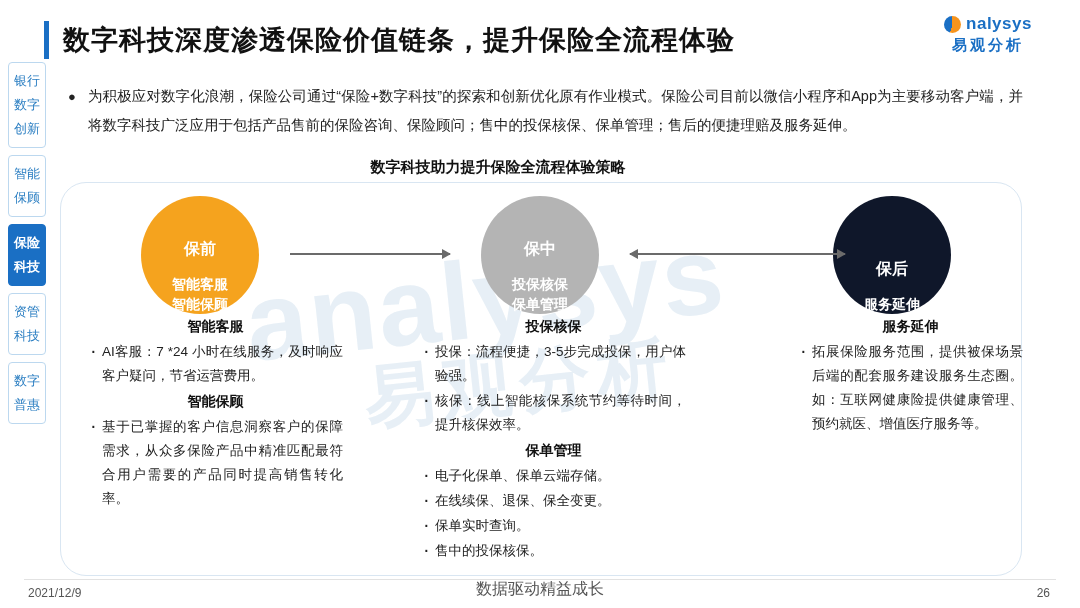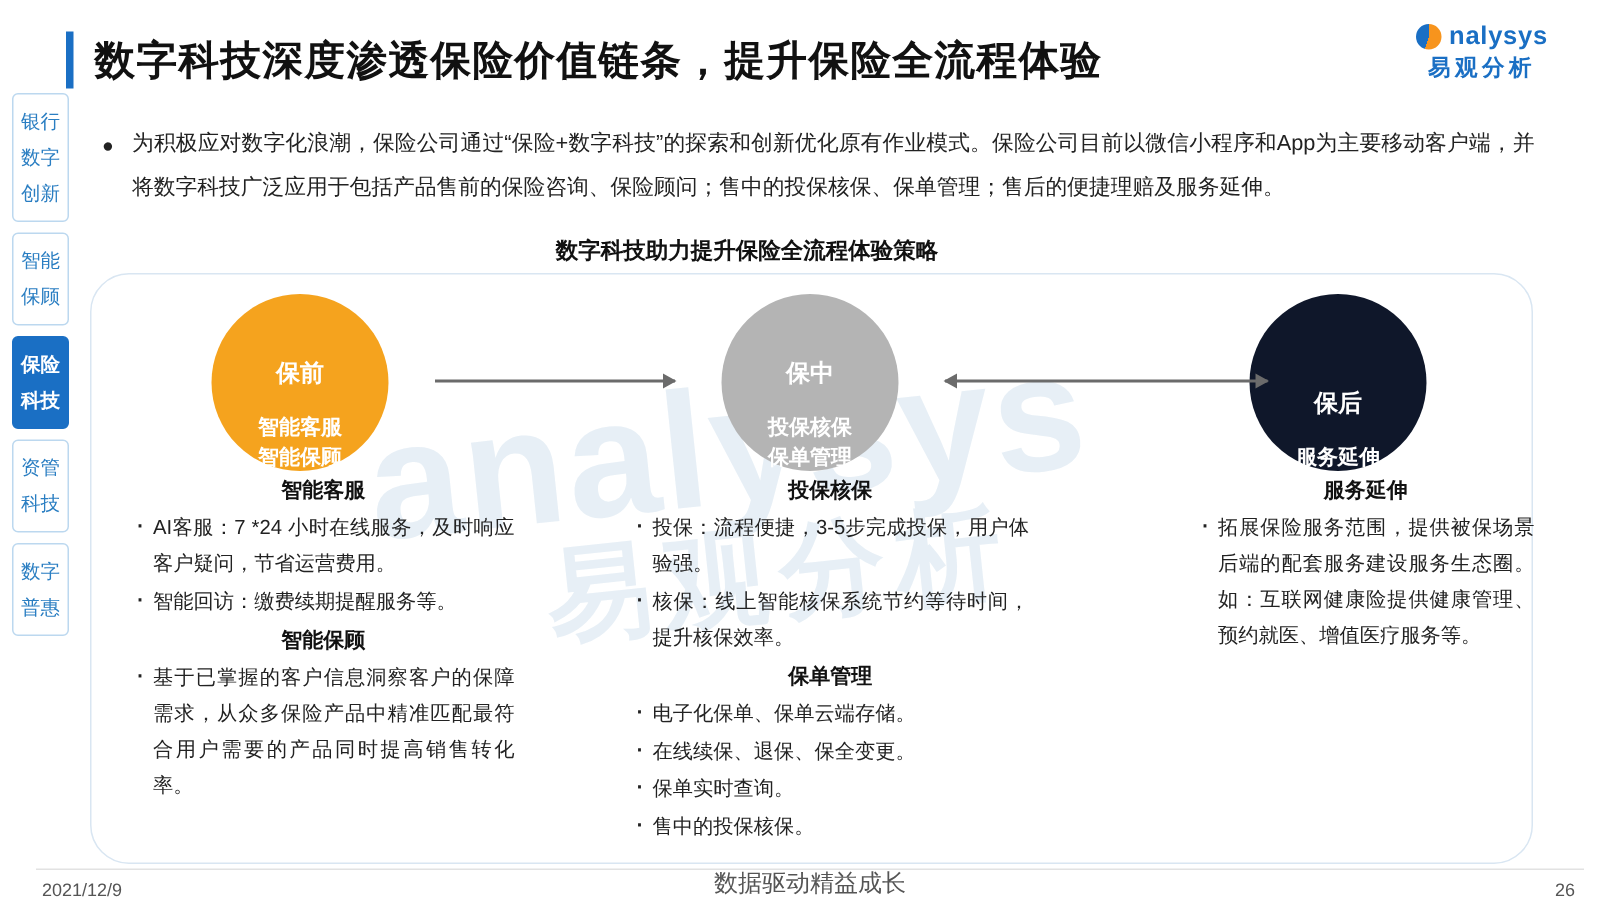--- a/index.html
+++ b/index.html
@@ -182,21 +182,20 @@
   <div class="c-sub" style="white-space:pre-line">服务延伸</div>
 </div>
 
 <div class="arrow" id="a1"></div>
 <div class="arrow" id="a2"></div>
 
 <div class="col" id="col1">
   <h4>智能客服</h4>
   <ul>
     <li>AI客服：7 *24 小时在线服务，及时响应客户疑问，节省运营费用。</li>
-    <li>智能回访：缴费续期提醒服务等。</li>
   </ul>
   <h4>智能保顾</h4>
   <ul>
     <li>基于已掌握的客户信息洞察客户的保障需求，从众多保险产品中精准匹配最符合用户需要的产品同时提高销售转化率。</li>
   </ul>
 </div>
 
 <div class="col" id="col2">
   <h4>投保核保</h4>
   <ul>

